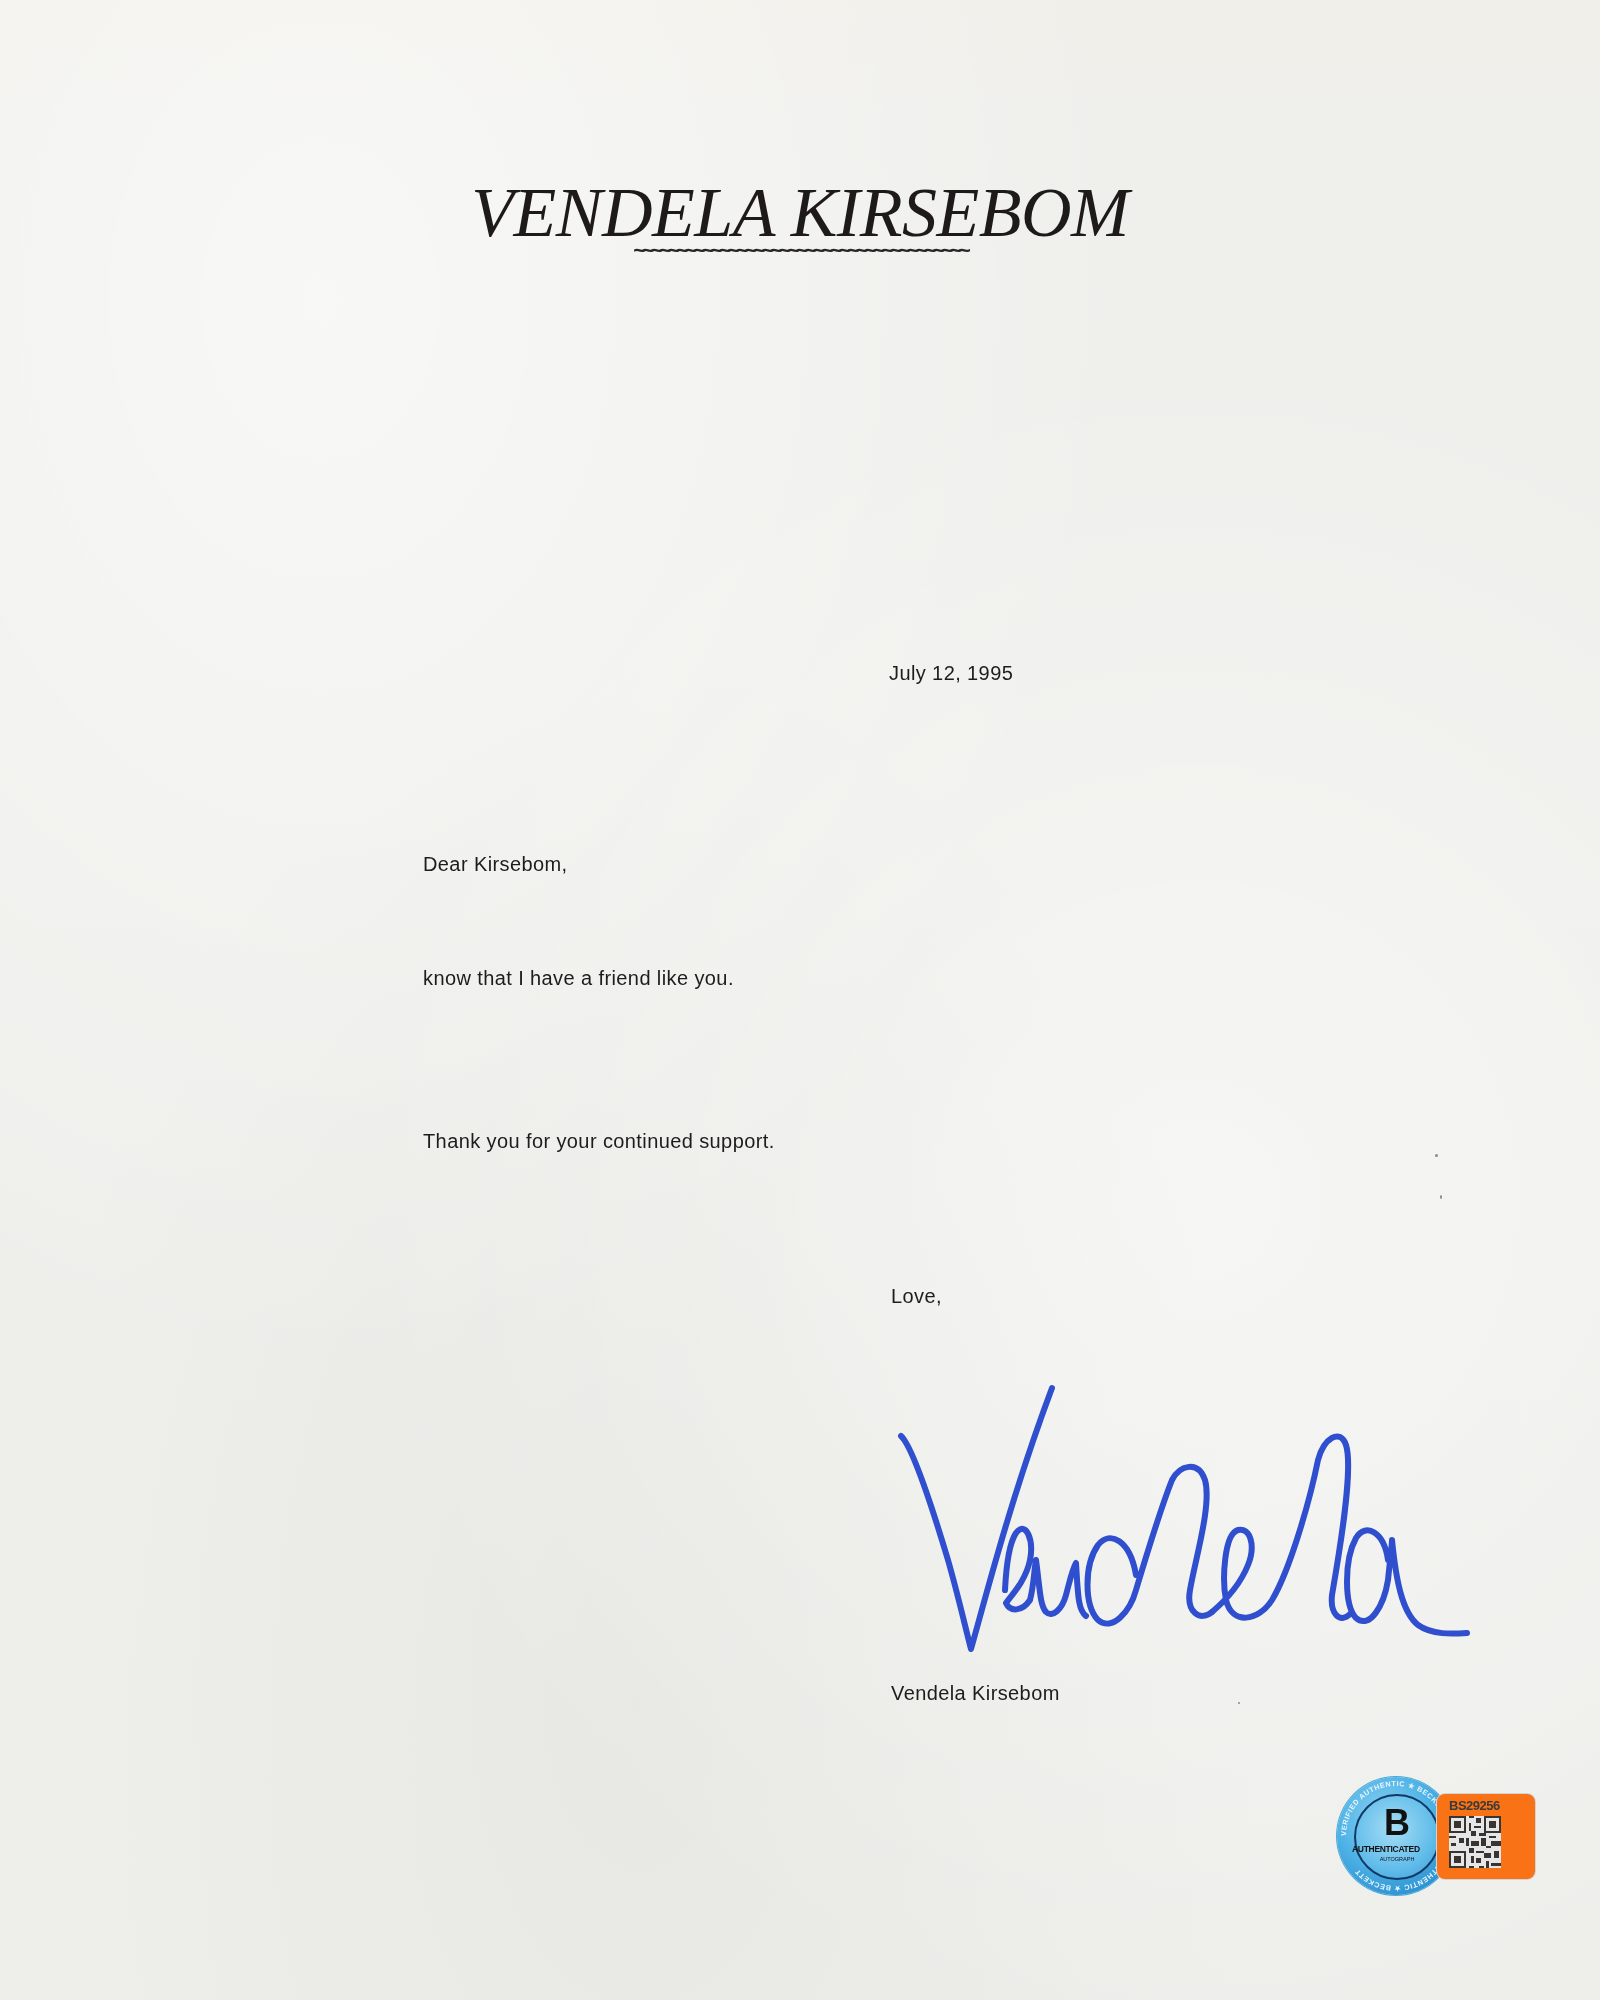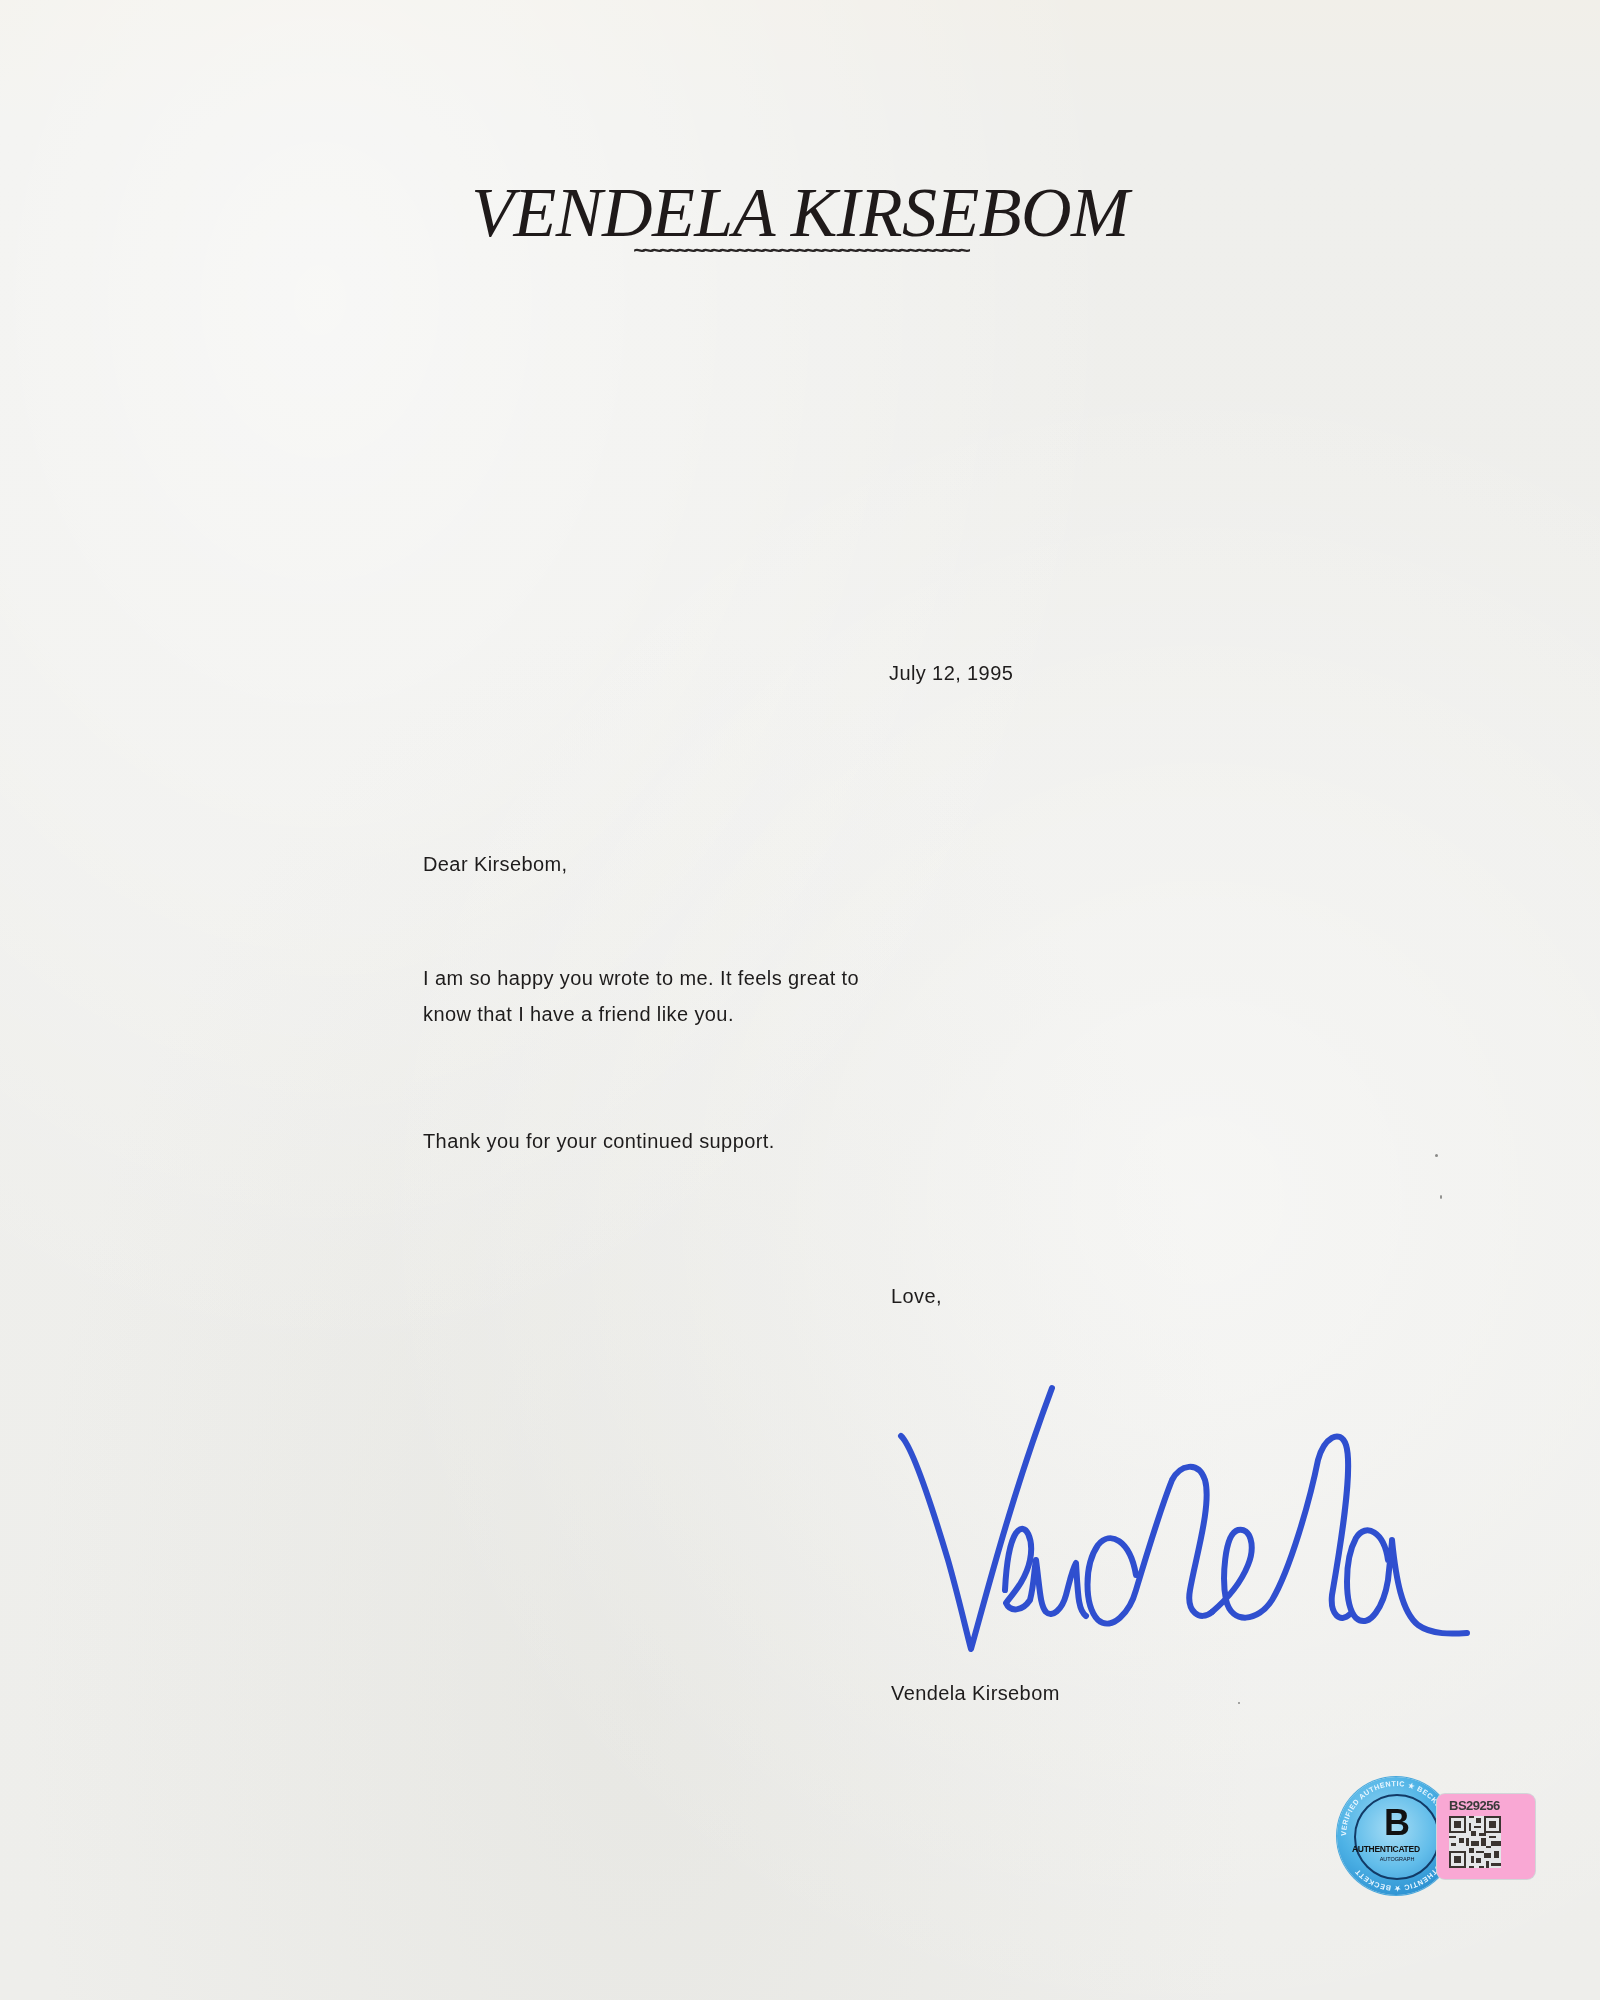--- a/index.html
+++ b/index.html
@@ -57,21 +57,21 @@
     font-family: "Liberation Sans", sans-serif; font-weight: bold; font-size: 8.5px; line-height: 10px;
     color: #111; letter-spacing: -0.3px;
   }
   .holo-autograph {
     position: absolute; left: 0; width: 82px; top: 60px; text-align: center;
     font-family: "Liberation Sans", sans-serif; font-size: 5.5px; line-height: 7px; color: #112;
   }
   .holo-ring { position: absolute; left: 0; top: 0; width: 118px; height: 118px; }
   .label {
     position: absolute; left: 102px; top: 18px; width: 98px; height: 85px;
-    border-radius: 8px; background: #f9a8d4; box-shadow: 0 0 0 1px #d2d5d8;
+    border-radius: 8px; background: #f97316; box-shadow: 0 0 0 1px #d2d5d8;
   }
   .label-code {
     position: absolute; left: 12px; top: 5px;
     font-family: "Liberation Sans", sans-serif; font-size: 13px; font-weight: bold; line-height: 14px;
     color: #3a3a3a; letter-spacing: -0.5px;
   }
   .qr { position: absolute; left: 12px; top: 22px; width: 52px; height: 52px; }
 </style>
 </head>
 <body>
@@ -79,21 +79,20 @@
 <div>
 
   <div class="abs letterhead-name">VENDELA KIRSEBOM</div>
   <div class="abs letterhead-rule">~~~~~~~~~~~~~~~~~~~~~~~~~~~~~~~~~~~~~~~</div>
 
   <div class="abs body-text date">July 12, 1995</div>
 
   <div class="abs body-text salutation">Dear Kirsebom,</div>
 
   <div class="abs body-text para1">
-    <div>I am so happy you wrote to me.  It feels great to</div>
     <div>know that I have a friend like you.</div>
   </div>
 
   <div class="abs body-text para2">
     <div>Thank you for your continued support.</div>
   </div>
 
   <div class="abs body-text closing">Love,</div>
 
   <svg class="signature" viewBox="880 1370 620 300" xmlns="http://www.w3.org/2000/svg">

